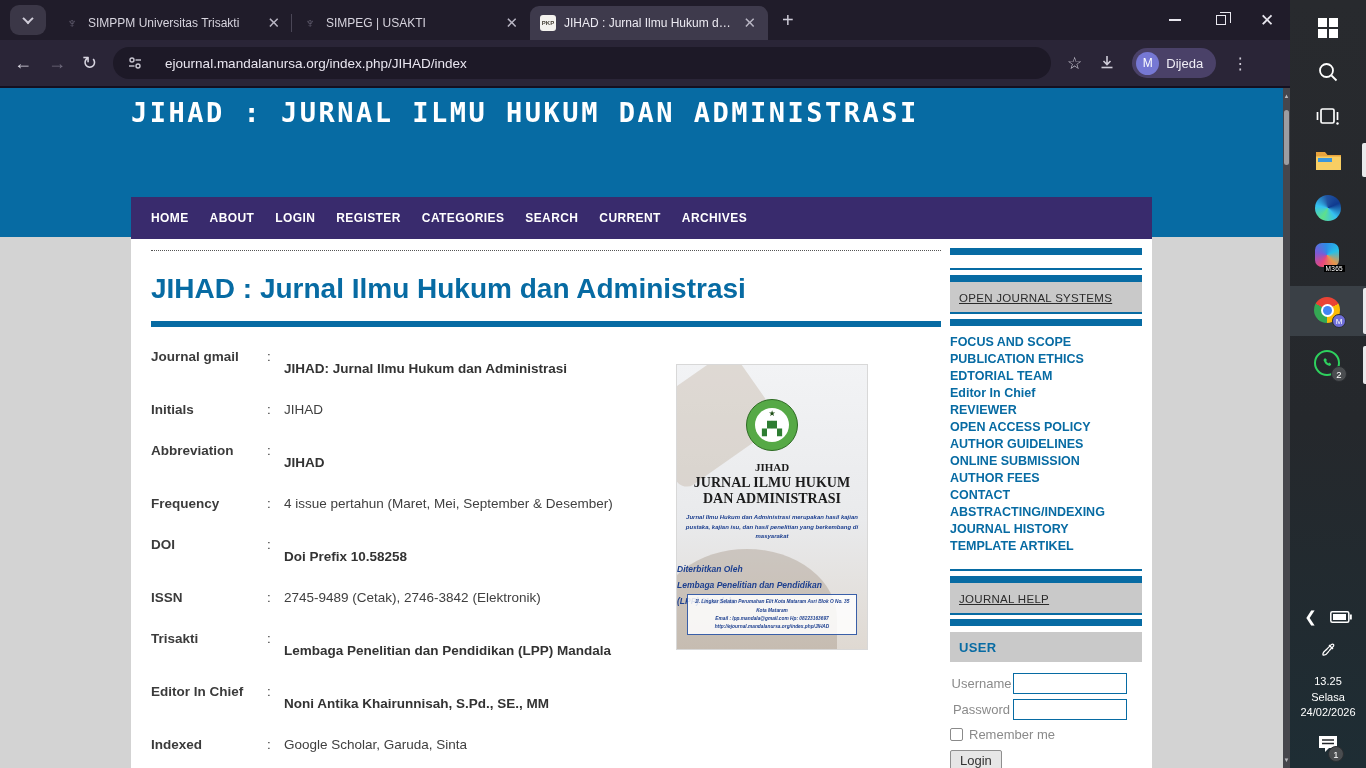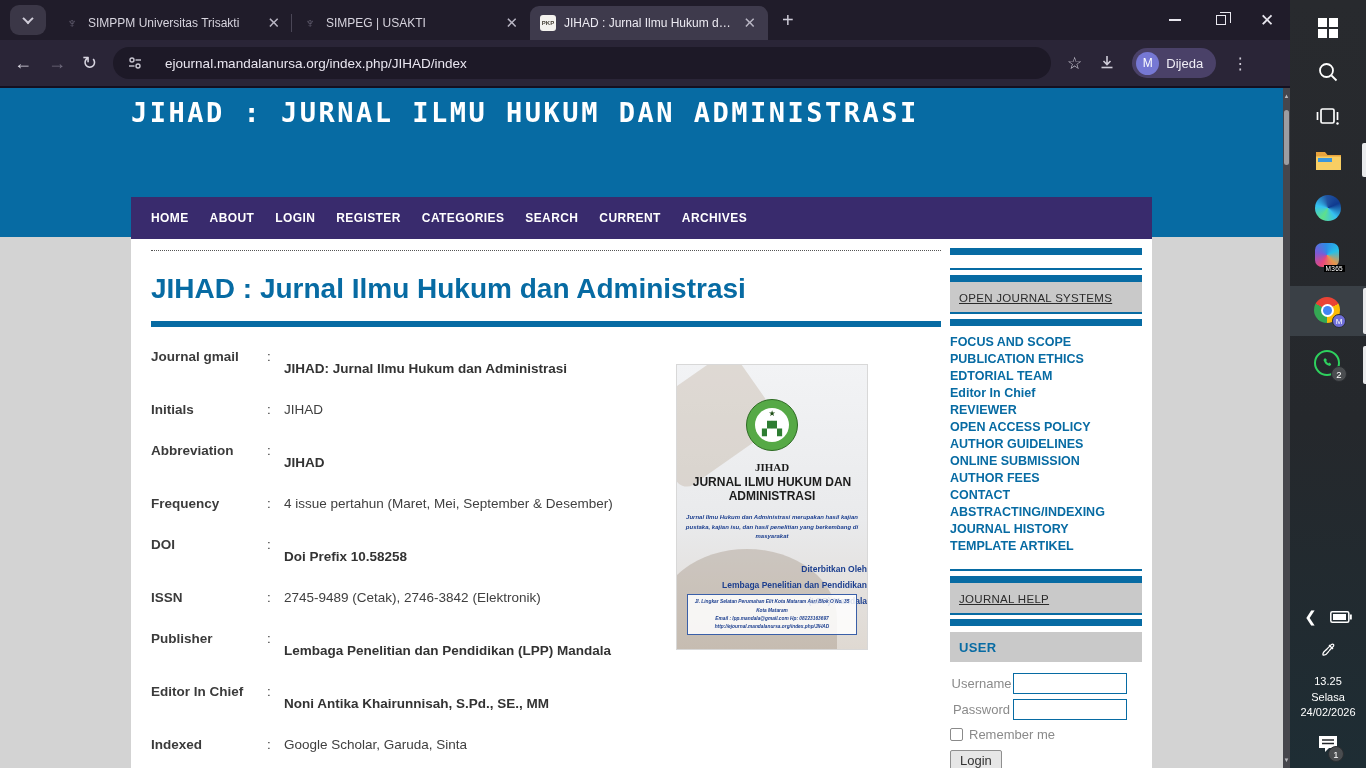--- a/index.html
+++ b/index.html
@@ -88,25 +88,25 @@
   .cover-logo { position:absolute; left:50%; top:34px; transform:translateX(-50%);
                 width:52px; height:52px; border-radius:50%; background:#56a946;
                 border:1.5px solid #2e6b24; display:grid; place-items:center; }
   .cover-logo-inner { width:34px; height:34px; border-radius:50%; background:#fff;
                       display:grid; place-items:center; position:relative; }
   .cover-star { position:absolute; top:1px; left:50%; transform:translateX(-50%); font-size:8px; color:#1c4c14; }
   .cover-book { margin-top:7px; font-size:13px; color:#2e7d32; line-height:1; }
   .cover-t1 { position:absolute; top:96px; width:100%; text-align:center;
               font-family:"Liberation Serif", serif; font-weight:bold; font-size:11px; color:#1c1c1c; }
   .cover-t2 { position:absolute; top:110px; width:100%; text-align:center;
-              font-family:Liberation Sans, sans-serif; font-weight:bold; font-size:12px; color:#1c1c1c; }
+              font-family:Liberation Serif, serif; font-weight:bold; font-size:14px; color:#1c1c1c; }
   .cover-desc { position:absolute; top:148px; left:8px; right:8px; text-align:center;
                 font-size:6px; line-height:1.6; color:#1c3f8f; font-style:italic; font-weight:bold; }
-  .cover-pub { position:absolute; top:196px; width:100%; text-align:right;
-               font-size:8.5px; line-height:1.9; color:#1c3f8f; font-weight:bold; }
+  .cover-pub { position:absolute; top:196px; width:100%; text-align:left;
+               font-size:8.5px; line-height:1.9; color:#1c3f8f; font-style:italic; font-weight:bold; }
   .cover-addr { position:absolute; left:10px; right:10px; bottom:14px; border:1px solid #3a5fa8;
                 background:rgba(255,255,255,.85); padding:3px 2px; text-align:center;
                 font-size:4.8px; line-height:1.7; color:#1c3f8f; font-style:italic; font-weight:bold; }
 
   
   .sidebar { position:absolute; left:819px; top:0; width:192px; }
   .bar-thick { height:7px; background:#076ba3; }
   .bar-thin { height:2px; background:#076ba3; }
   .sb-graybox { background:#c9c9c9; padding:6px 9px; }
   .sb-boxlink { color:#2b2b2b; font-size:11.5px; text-decoration:underline; letter-spacing:.3px; cursor:pointer; }
@@ -286,21 +286,21 @@
                 <span class="info-label">DOI</span>
                 <span class="info-colon">:</span>
                 <span class="info-value bold">Doi Prefix 10.58258</span>
               </div>
               <div class="info-row">
                 <span class="info-label">ISSN</span>
                 <span class="info-colon">:</span>
                 <span class="info-value">2745-9489 (Cetak), 2746-3842 (Elektronik)</span>
               </div>
               <div class="info-row">
-                <span class="info-label">Publisher</span>
+                <span class="info-label">Trisakti</span>
                 <span class="info-colon">:</span>
                 <span class="info-value bold">Lembaga Penelitian dan Pendidikan (LPP) Mandala</span>
               </div>
               <div class="info-row">
                 <span class="info-label">Editor In Chief</span>
                 <span class="info-colon">:</span>
                 <span class="info-value bold">Noni Antika Khairunnisah, S.Pd., SE., MM</span>
               </div>
               <div class="info-row">
                 <span class="info-label">Indexed</span>

